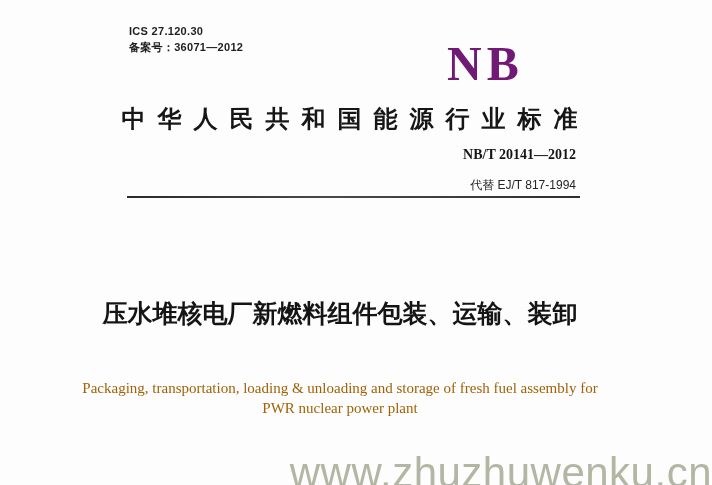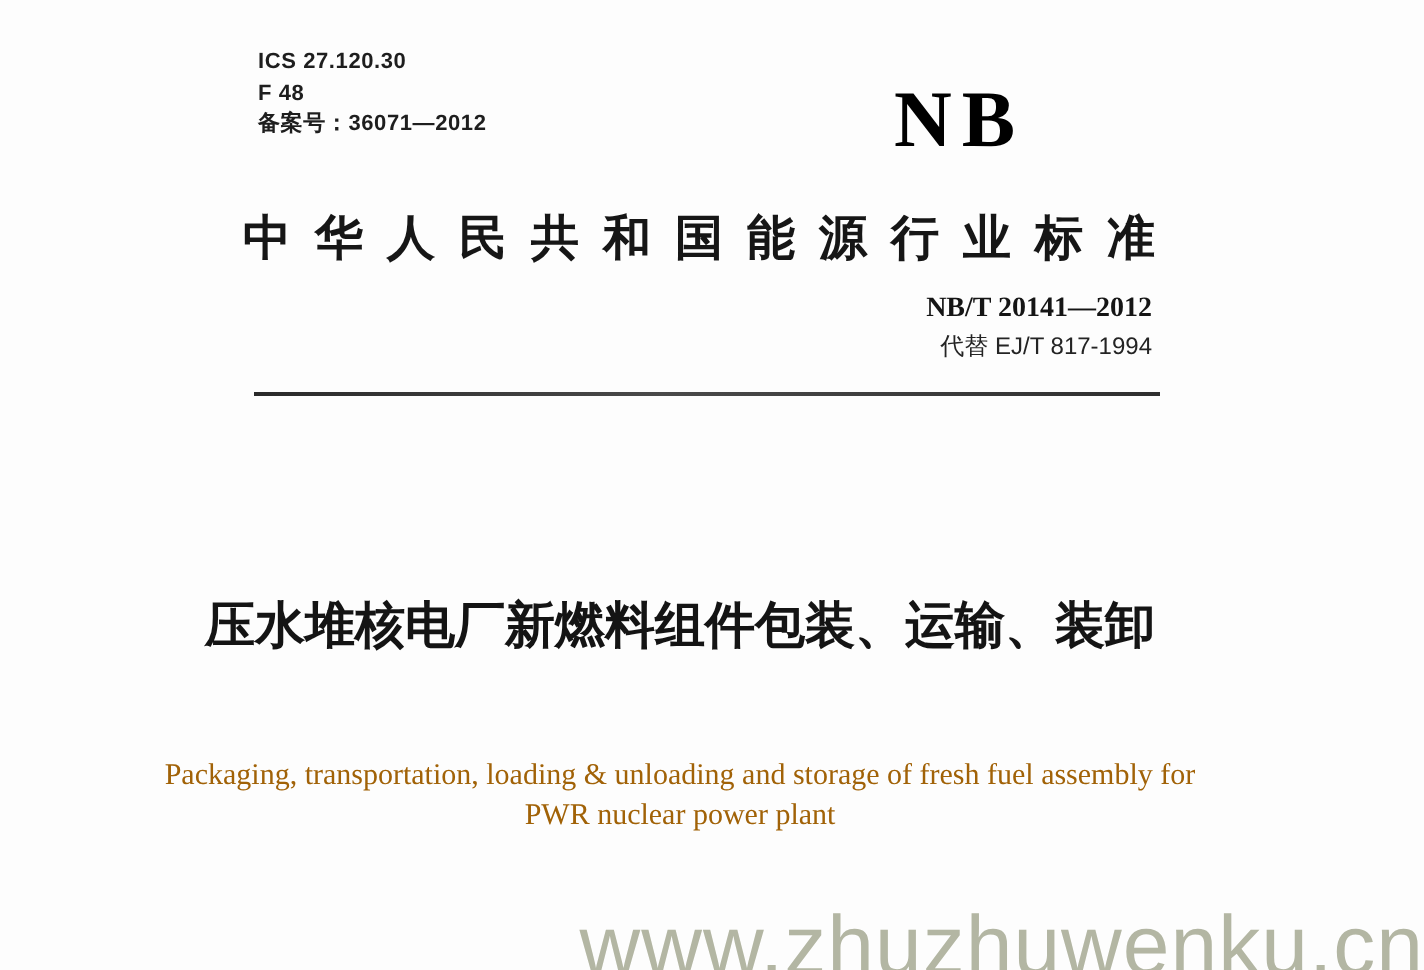--- a/index.html
+++ b/index.html
@@ -30,24 +30,24 @@
     white-space: nowrap;
   }
 
   
   .nb-logo {
     position: absolute;
     left: 447px;
     top: 40px;
     font-family: "Liberation Serif", serif;
     font-weight: 900;
-    font-size: 40px;
+    font-size: 48px;
     line-height: 1;
     letter-spacing: 5px;
-    color: #000000;
+    color: #701a75;
     text-align: right;
   }
 
   
   .standard-title {
     position: absolute;
     left: 103px;
     top: 103px;
     width: 505px;
     text-align: center;
@@ -67,21 +67,21 @@
     white-space: nowrap;
   }
   .standard-number {
     font-family: "Liberation Serif", serif;
     font-weight: 700;
     font-size: 14px;
     line-height: 18px;
     color: #151515;
   }
   .replaces-note {
-    margin-top: 2px;
+    margin-top: 14px;
     font-size: 12px;
     font-weight: 400;
     line-height: 14px;
     color: #242424;
   }
 
   
   .divider-rule {
     position: absolute;
     left: 127px;
@@ -130,21 +130,20 @@
     color: #b3b6a3;
   }
 </style>
 </head>
 <body>
 
 <div class="page">
 
   <div class="meta-block">
     <div>ICS 27.120.30</div>
-    <div>F 48</div>
     <div>备案号：36071—2012</div>
   </div>
 
   <div class="nb-logo">NB</div>
 
   <div class="standard-title">中华人民共和国能源行业标准</div>
 
   <div class="number-block">
     <div class="standard-number">NB/T 20141—2012</div>
     <div class="replaces-note">代替 EJ/T 817-1994</div>

